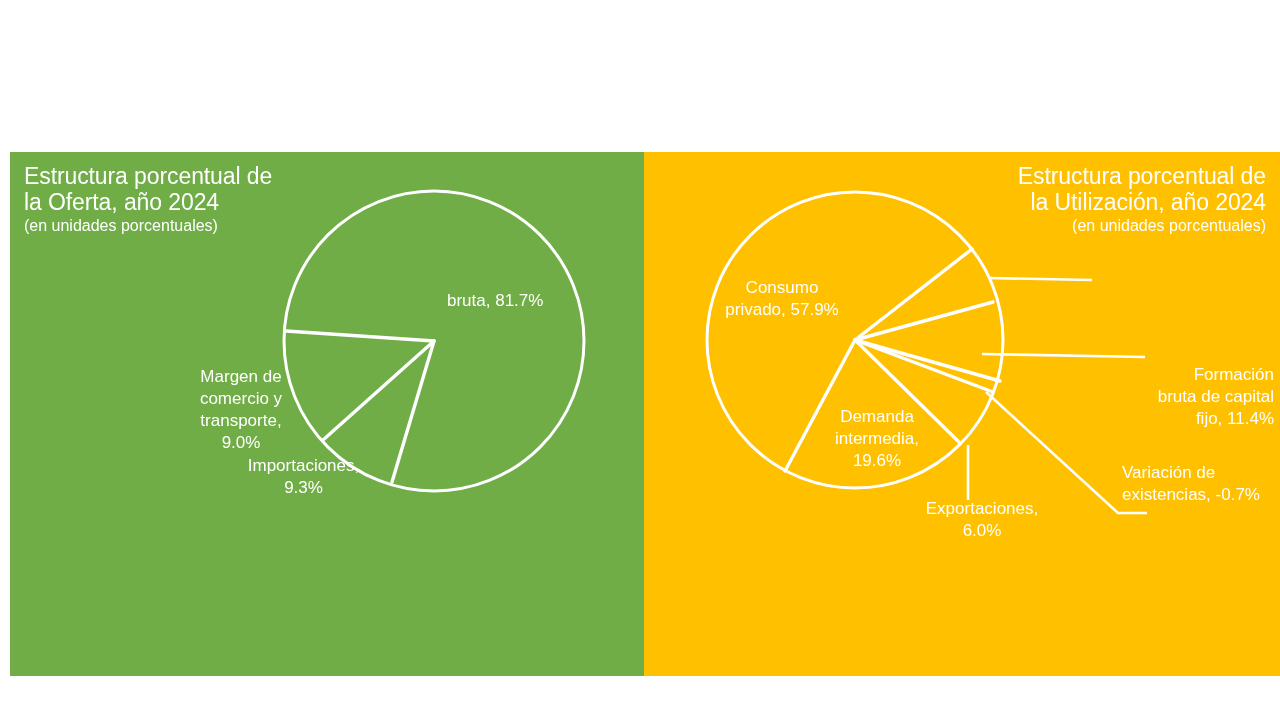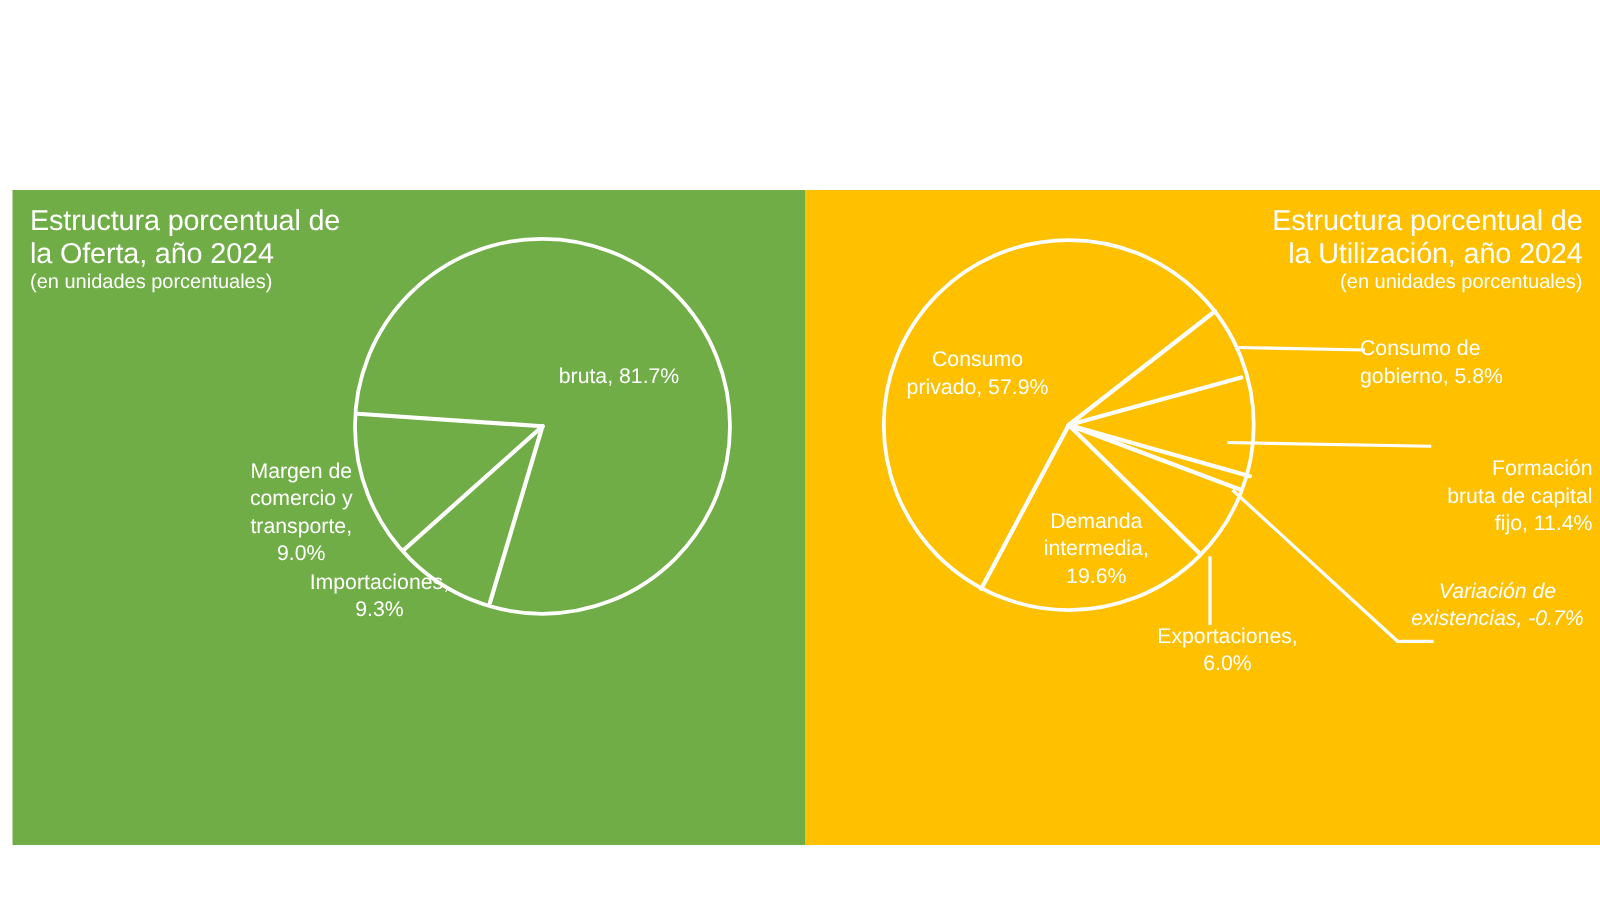--- a/index.html
+++ b/index.html
@@ -121,21 +121,21 @@
 
   #lbl-produccion      { left: 447px; top: 290px; width: 180px; text-align: left; }
   #lbl-margen          { left: 186px; top: 342px; width: 110px; text-align: center; margin-top: 24px; }
   #lbl-importaciones   { left: 231px; top: 455px; width: 145px; text-align: center; }
 
   #lbl-consumo-privado { left: 712px; top: 277px; width: 140px; text-align: center; }
   #lbl-demanda         { left: 812px; top: 406px; width: 130px; text-align: center; }
   #lbl-exportaciones   { left: 912px; top: 498px; width: 140px; text-align: center; }
   #lbl-consumo-gob     { left: 1088px; top: 268px; width: 150px; text-align: left; }
   #lbl-formacion       { left: 1134px; top: 364px; width: 140px; text-align: right; }
-  #lbl-variacion       { left: 1122px; top: 462px; width: 152px; text-align: center; font-style: italic; }
+  #lbl-variacion       { left: 1122px; top: 462px; width: 152px; text-align: left; }
 </style>
 </head>
 <body>
 
 <div id="canvas">
 
   <div class="panel" id="panel-oferta">
     <div class="panel-title" id="title-oferta">
       <span class="title-main">Estructura porcentual de</span>
       <span class="title-main">la Oferta, año 2024</span>
@@ -210,24 +210,20 @@
     <span class="lbl-line">Demanda</span>
     <span class="lbl-line">intermedia,</span>
     <span class="lbl-line">19.6%</span>
   </div>
 
   <div class="slice-label" id="lbl-exportaciones">
     <span class="lbl-line">Exportaciones,</span>
     <span class="lbl-line">6.0%</span>
   </div>
 
-  <div class="slice-label" id="lbl-consumo-gob">
-    <span class="lbl-line">Consumo de</span>
-    <span class="lbl-line">gobierno, 5.8%</span>
-  </div>
 
   <div class="slice-label" id="lbl-formacion">
     <span class="lbl-line">Formación</span>
     <span class="lbl-line">bruta de capital</span>
     <span class="lbl-line">fijo, 11.4%</span>
   </div>
 
   <div class="slice-label" id="lbl-variacion">
     <span class="lbl-line">Variación de</span>
     <span class="lbl-line">existencias, -0.7%</span>

